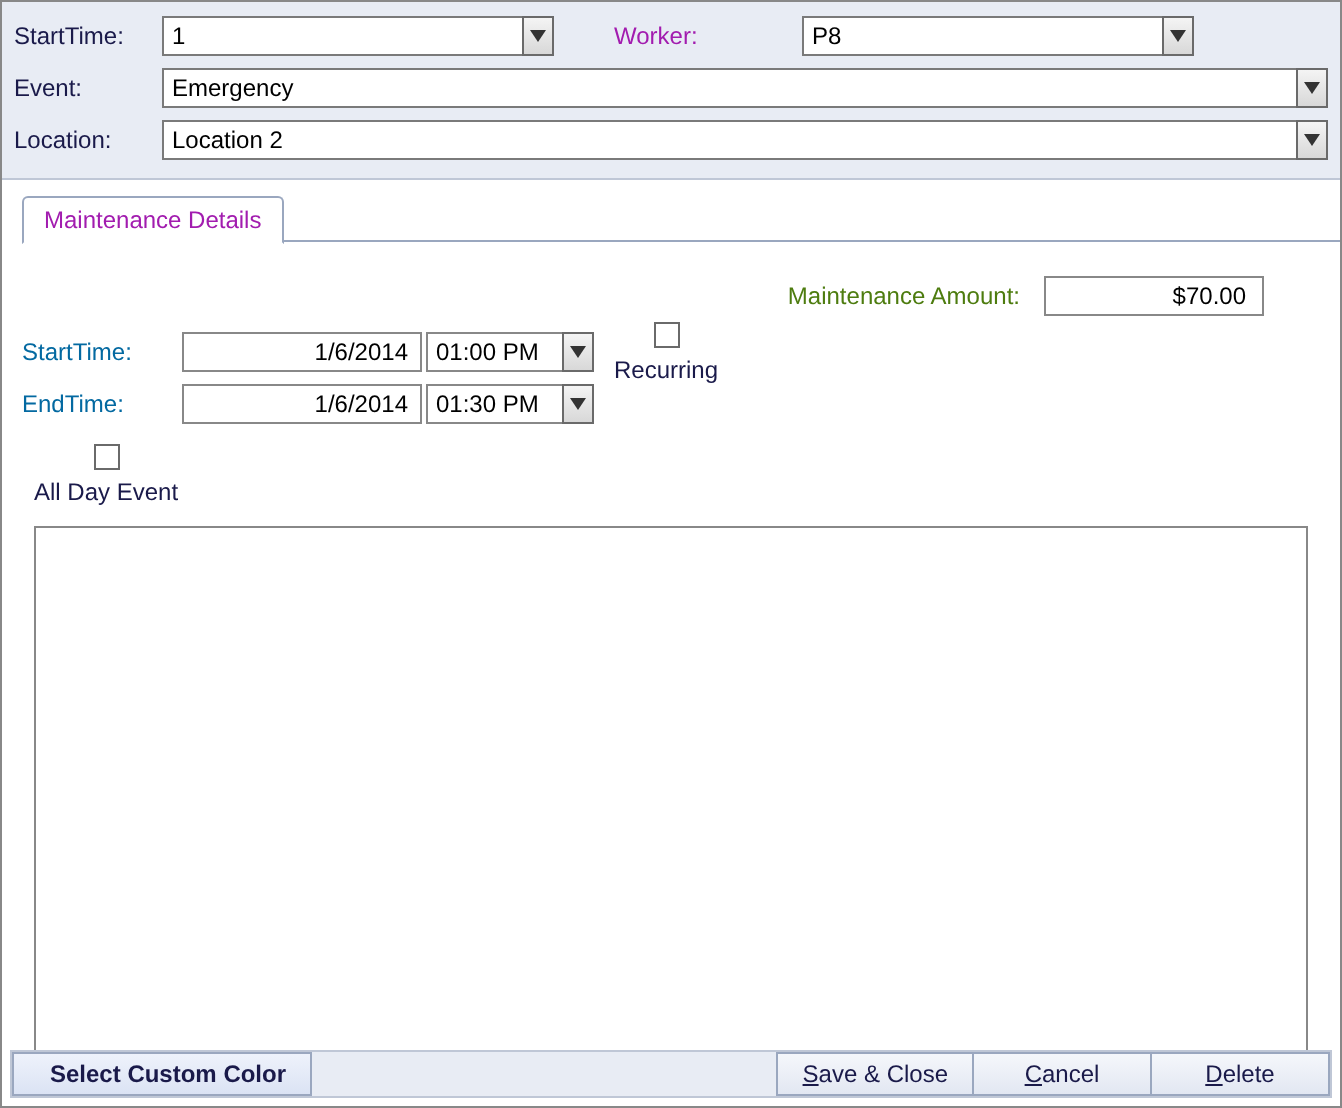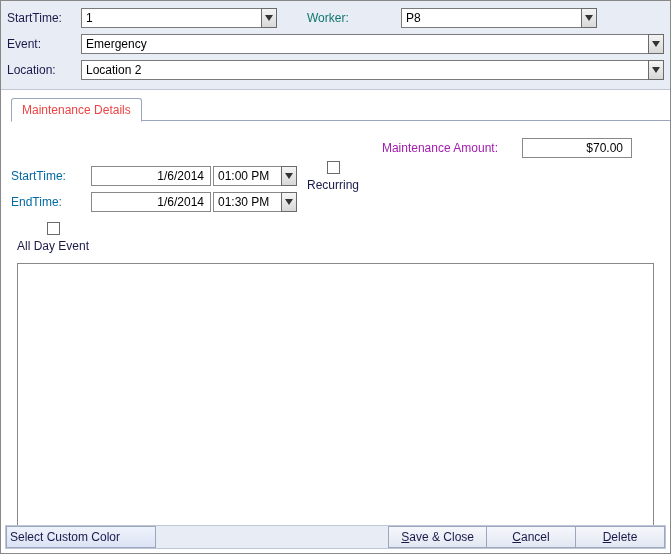--- a/index.html
+++ b/index.html
@@ -2,45 +2,45 @@
 <html><head>
 <meta charset="utf-8">
 <style>
 * { box-sizing: border-box; font-family: "Segoe UI", Tahoma, sans-serif; font-size: 12px; }
 body { margin: 0; background: #fff; }
 .window { width: 671px; height: 554px; border: 1px solid #888; background: #fff; position: relative; }
 .titlebar { height: 20px; background: linear-gradient(#f0f0f0, #e4e4e4); border-bottom: 1px solid #c0c0c0; padding: 2px 6px; color: #666; font-size: 11px; }
 .header { background: #e8ecf4; padding: 6px 6px 8px 6px; border-bottom: 1px solid #bfc7d6; }
 .header-row { display: flex; align-items: center; margin-bottom: 4px; height: 22px; }
 .hlabel { width: 74px; color: #1a1a4a; font-weight: normal; }
-.hlabel2 { width: 64px; text-align: left; color: #0f766e; margin-left: 30px; }
+.hlabel2 { width: 64px; text-align: left; color: #a21caf; margin-left: 30px; }
 .selectwrap { position: relative; display: inline-block; }
 .sinput { height: 20px; border: 1px solid #7a7a7a; background: #fff; padding: 0 4px; line-height: 18px; }
 .dropbtn { position: absolute; right: 0; top: 0; width: 16px; height: 20px; border: 1px solid #6a6a6a; background: linear-gradient(#f4f4f4,#d8d8d8); display: flex; align-items: center; justify-content: center; cursor: pointer; }
 .dropbtn svg { width: 8px; height: 6px; }
 .tabstrip { margin: 8px 0 0 10px; height: 24px; display: flex; align-items: flex-end; position: relative; }
-.tab { border: 1px solid #9aa7bf; border-bottom: 1px solid #fff; background: #fff; padding: 4px 10px; border-radius: 3px 3px 0 0; color: #ef4444; position: relative; z-index: 2; }
+.tab { border: 1px solid #9aa7bf; border-bottom: 1px solid #fff; background: #fff; padding: 4px 10px; border-radius: 3px 3px 0 0; color: #a21caf; position: relative; z-index: 2; }
 .tabline { position: absolute; left: 0; right: 0; bottom: 1px; height: 1px; background: #9aa7bf; z-index: 1; }
 .body { padding: 8px 10px 0 10px; position: relative; }
 .amount-row { display: flex; align-items: center; justify-content: flex-end; gap: 8px; margin: 8px 28px 6px 0; }
-.amount-label { color: #a21caf; margin-right: 16px; }
+.amount-label { color: #4d7c0f; margin-right: 4px; }
 .amount-field { width: 110px; height: 20px; border: 1px solid #888; text-align: right; padding: 0 8px; line-height: 18px; }
 .dt-row { display: flex; align-items: center; height: 24px; margin-bottom: 2px; }
 .dt-label { width: 80px; color: #0369a1; }
 .dt-date { width: 120px; height: 20px; border: 1px solid #888; text-align: right; padding: 0 6px; line-height: 18px; }
 .dt-time { width: 84px; height: 20px; border: 1px solid #888; padding: 0 4px; line-height: 18px; margin-left: 2px; }
 .chkwrap { display: inline-flex; align-items: center; gap: 4px; margin-left: 10px; flex-direction: column; }
 .chk { width: 13px; height: 13px; border: 1px solid #6a6a6a; background: #fff; display: inline-block; }
 .chklabel { color: #1a1a4a; }
 .allday { margin: 6px 0 6px 6px; }
 .textarea { margin: 4px 6px 0 6px; height: 264px; border: 1px solid #888; background: #fff; }
 .footer { position: absolute; left: 4px; right: 4px; bottom: 4px; background: #e8ecf4; border: 1px solid #bfc7d6; height: 24px; display: flex; align-items: stretch; }
 .fspacer { flex: 1; }
 .fbtn { border: 1px solid #9aa7bf; background: linear-gradient(#f5f7fb,#e2e7f2); min-width: 90px; padding: 0 12px; display: flex; align-items: center; justify-content: center; color: #1a1a4a; cursor: pointer; }
-.fbtn.left { min-width: 150px; justify-content: flex-start; padding-left: 3px; background: linear-gradient(#eef2fb,#dbe3f4); }
+.fbtn.left { min-width: 150px; justify-content: flex-start; padding-left: 18px; background: linear-gradient(#eef2fb,#dbe3f4); font-weight: bold; }
 .fbtn + .fbtn { margin-left: -1px; }
 .mn { text-decoration: underline; }
 </style>
 </head>
 <body>
 
 <div class="window">
 
   <div class="header">
     <div class="header-row">

